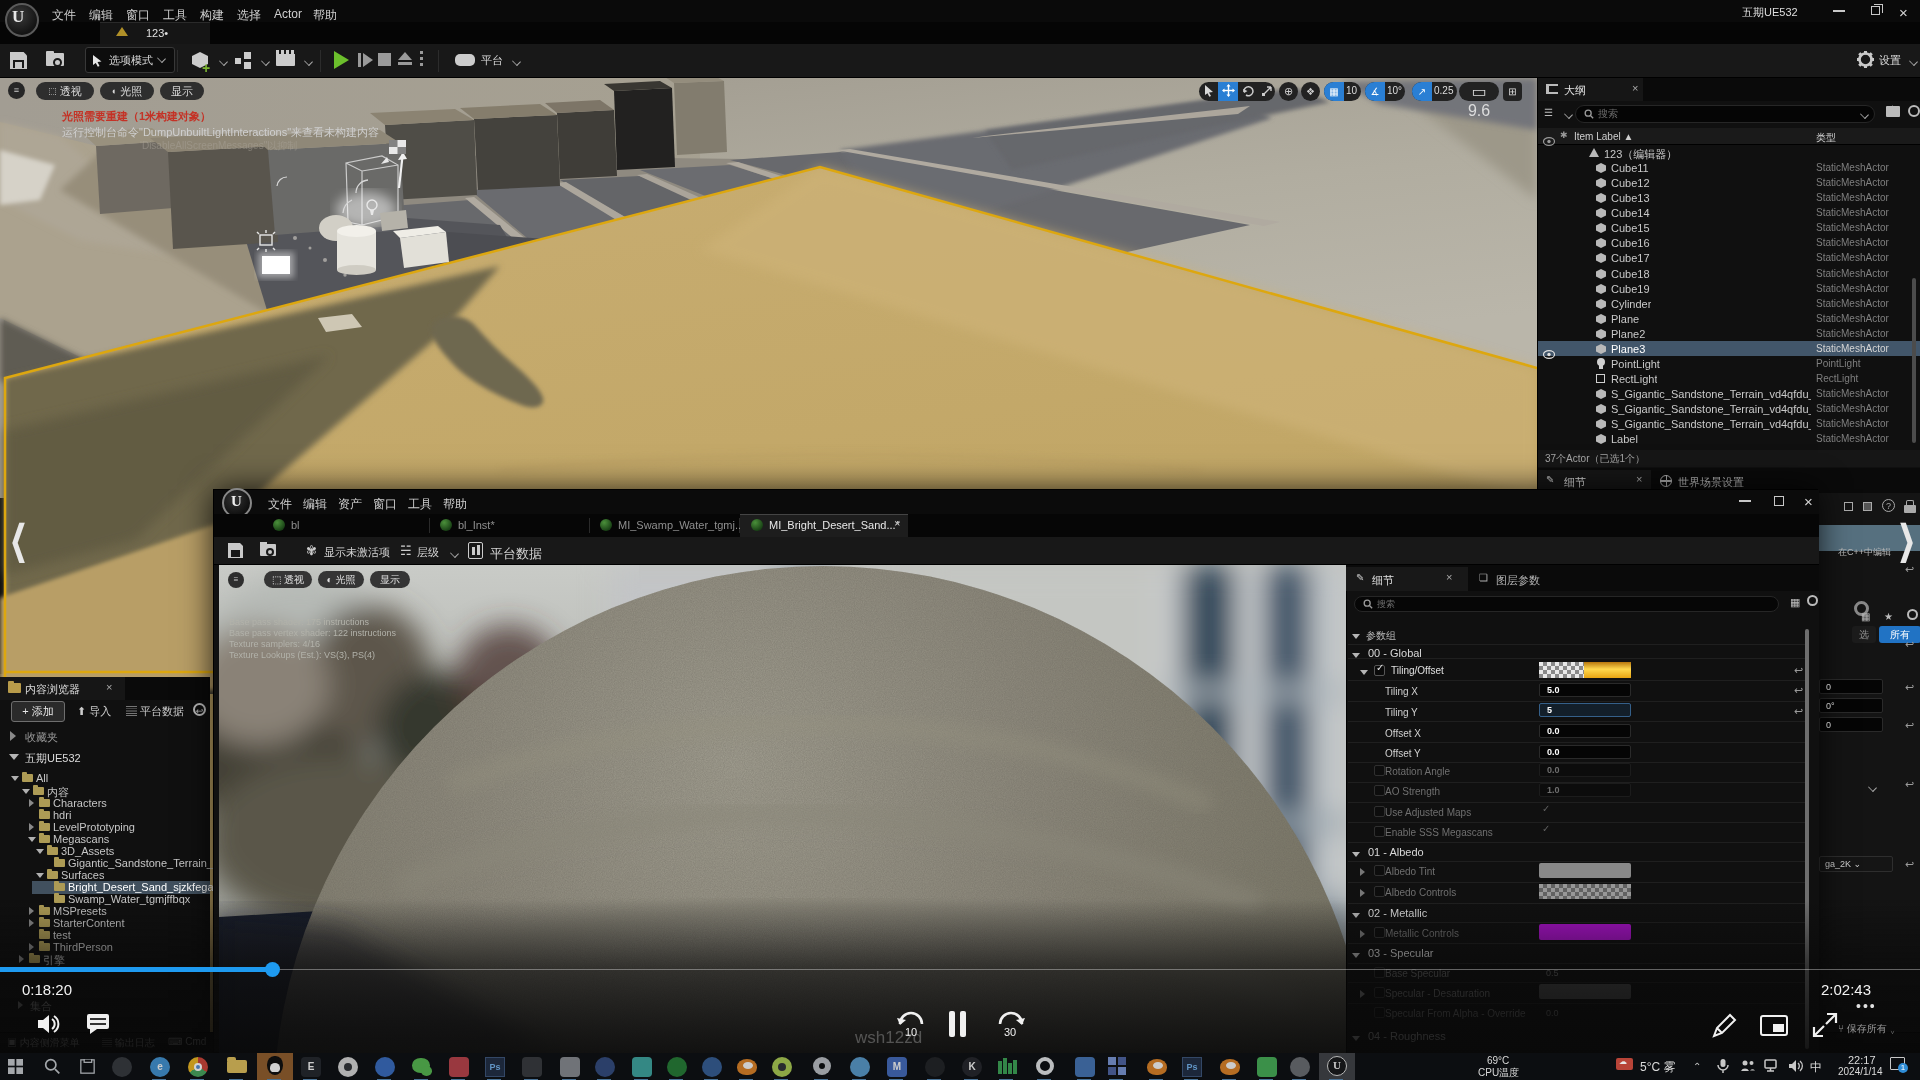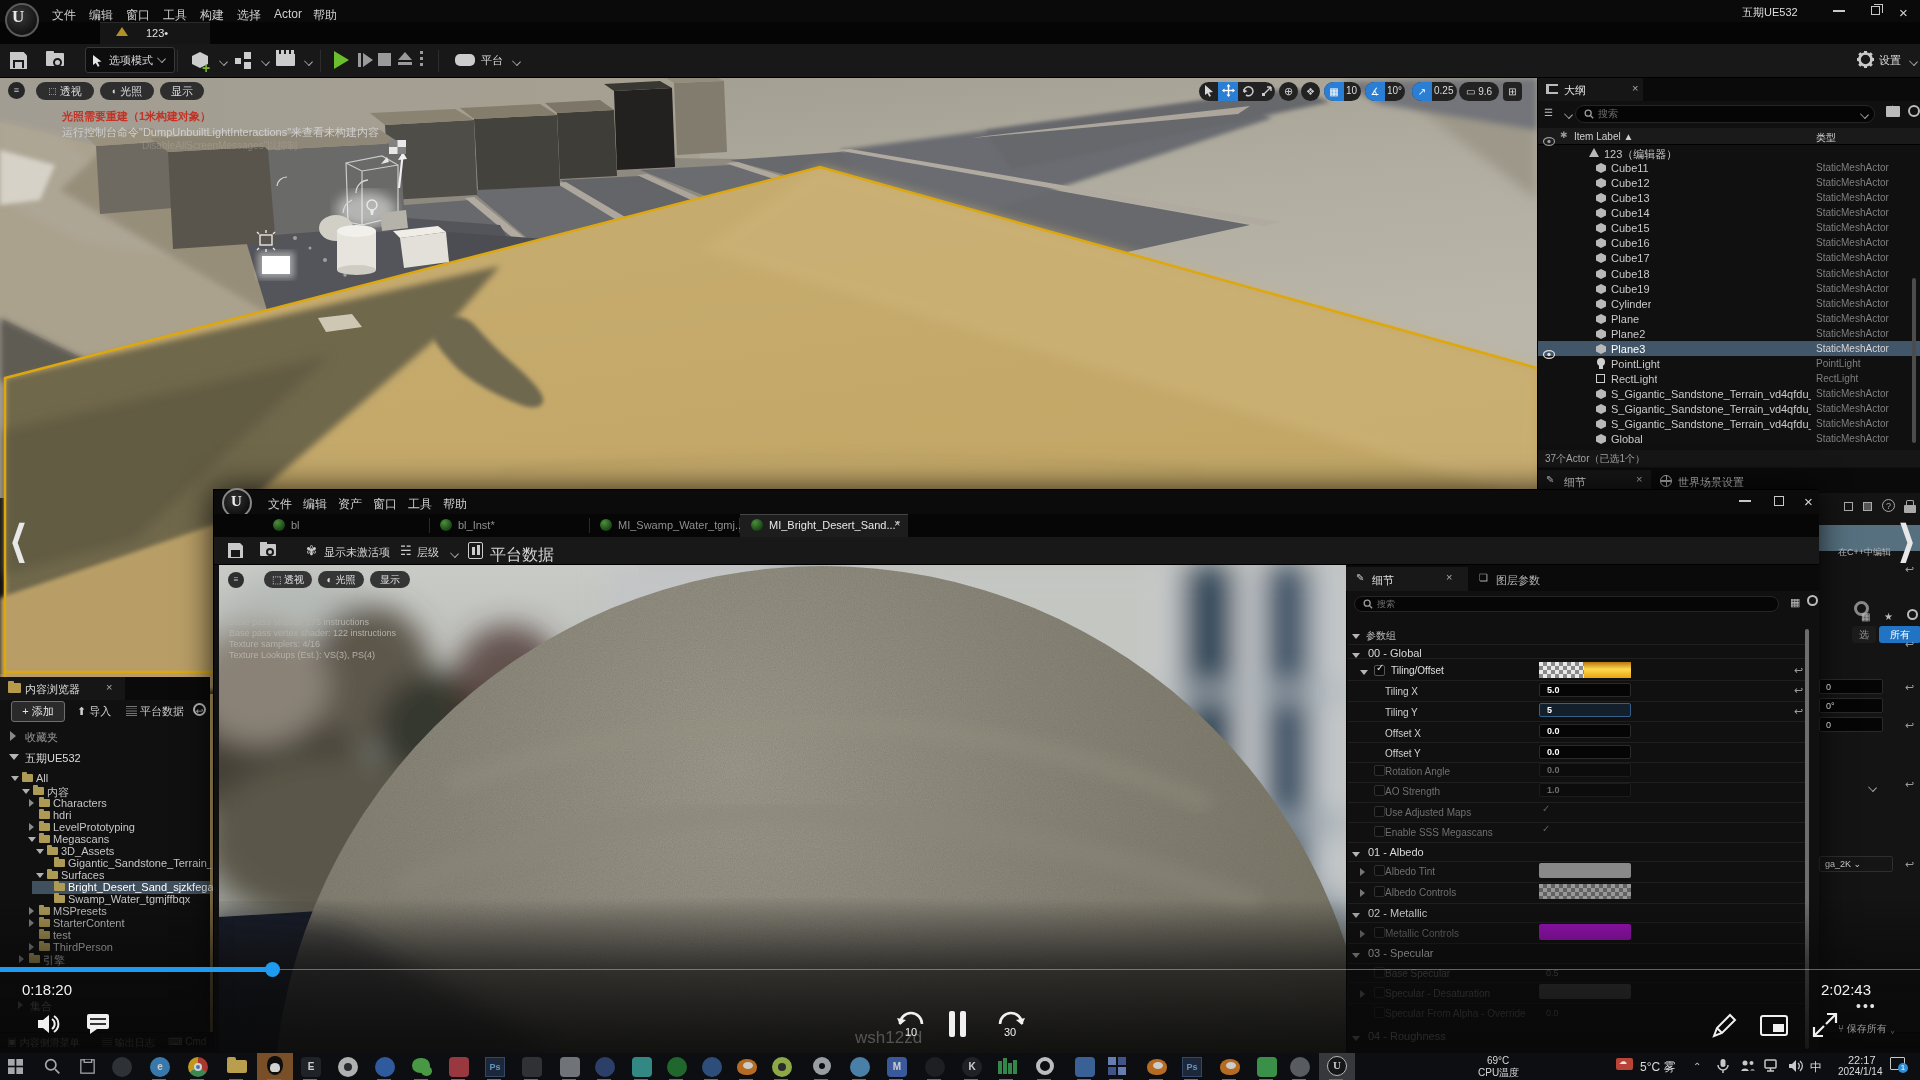--- a/index.html
+++ b/index.html
@@ -302,21 +302,21 @@
 <div class="a" style="left:1301px;top:82px;width:19px;height:19px;background:#222;border-radius:50%;color:#ccc;font-size:10px;text-align:center;line-height:19px">❖</div>
 <div class="a" style="left:1324px;top:82px;width:37px;height:19px;background:#222;border-radius:10px"></div>
 <div class="a" style="left:1324px;top:82px;width:20px;height:19px;background:#2a7fd4;border-radius:10px 0 0 10px;color:#fff;font-size:10px;text-align:center;line-height:19px">▦</div>
 <div class="a" style="left:1346px;top:85px;color:#ddd;font-size:10px">10</div>
 <div class="a" style="left:1365px;top:82px;width:40px;height:19px;background:#222;border-radius:10px"></div>
 <div class="a" style="left:1365px;top:82px;width:20px;height:19px;background:#2a7fd4;border-radius:10px 0 0 10px;color:#fff;font-size:10px;text-align:center;line-height:19px">∡</div>
 <div class="a" style="left:1387px;top:85px;color:#ddd;font-size:10px">10°</div>
 <div class="a" style="left:1412px;top:82px;width:45px;height:19px;background:#222;border-radius:10px"></div>
 <div class="a" style="left:1412px;top:82px;width:20px;height:19px;background:#2a7fd4;border-radius:10px 0 0 10px;color:#fff;font-size:10px;text-align:center;line-height:19px">↗</div>
 <div class="a" style="left:1434px;top:85px;color:#ddd;font-size:10px">0.25</div>
-<div class="a" style="left:1459px;top:82px;width:40px;height:19px;background:#222;border-radius:10px;color:#ddd;font-size:10px;text-align:center;line-height:19px">▭ 9.6</div>
+<div class="a" style="left:1459px;top:82px;width:40px;height:19px;background:#222;border-radius:10px;color:#ddd;font-size:16px;text-align:center;line-height:19px">▭ 9.6</div>
 <div class="a" style="left:1503px;top:82px;width:19px;height:19px;background:#222;border-radius:4px;color:#ddd;font-size:10px;text-align:center;line-height:19px">⊞</div>
 
 <div class="a" style="left:1537px;top:78px;width:383px;height:1002px;background:#101010;border-left:1px solid #000">
 
  <div class="a" style="left:0;top:0;width:383px;height:23px;background:#0a0a0a"></div>
  <div class="a" style="left:0;top:0;width:105px;height:23px;background:#161616"></div>
  <div class="a" style="left:8px;top:6px;width:12px;height:10px;border-left:3px solid #bbb;border-top:2px solid #bbb;border-bottom:2px solid #bbb"></div>
  <div class="a txt" style="left:26px;top:5px;font-size:11px;color:#e0e0e0">大纲</div>
  <div class="a" style="left:94px;top:4px;color:#aaa;font-size:11px">×</div>
 
@@ -395,21 +395,21 @@
  <div class="a" style="left:58px;top:311px;width:10px;height:10px;background:#b9b9b9;clip-path:polygon(50% 0,100% 25%,100% 75%,50% 100%,0 75%,0 25%)"></div>
  <div class="a" style="left:73px;top:310px;color:#c9c9c9;font-size:11px;white-space:nowrap;max-width:200px;overflow:hidden">S_Gigantic_Sandstone_Terrain_vd4qfdu_lod3_V</div>
  <div class="a" style="left:278px;top:310px;color:#7f7f7f;font-size:10px">StaticMeshActor</div>
  <div class="a" style="left:58px;top:326px;width:10px;height:10px;background:#b9b9b9;clip-path:polygon(50% 0,100% 25%,100% 75%,50% 100%,0 75%,0 25%)"></div>
  <div class="a" style="left:73px;top:325px;color:#c9c9c9;font-size:11px;white-space:nowrap;max-width:200px;overflow:hidden">S_Gigantic_Sandstone_Terrain_vd4qfdu_lod3_V</div>
  <div class="a" style="left:278px;top:325px;color:#7f7f7f;font-size:10px">StaticMeshActor</div>
  <div class="a" style="left:58px;top:341px;width:10px;height:10px;background:#b9b9b9;clip-path:polygon(50% 0,100% 25%,100% 75%,50% 100%,0 75%,0 25%)"></div>
  <div class="a" style="left:73px;top:340px;color:#c9c9c9;font-size:11px;white-space:nowrap;max-width:200px;overflow:hidden">S_Gigantic_Sandstone_Terrain_vd4qfdu_lod3_V</div>
  <div class="a" style="left:278px;top:340px;color:#7f7f7f;font-size:10px">StaticMeshActor</div>
  <div class="a" style="left:58px;top:356px;width:10px;height:10px;background:#b9b9b9;clip-path:polygon(50% 0,100% 25%,100% 75%,50% 100%,0 75%,0 25%)"></div>
- <div class="a" style="left:73px;top:355px;color:#c9c9c9;font-size:11px;white-space:nowrap;max-width:200px;overflow:hidden">Global</div>
+ <div class="a" style="left:73px;top:355px;color:#c9c9c9;font-size:11px;white-space:nowrap;max-width:200px;overflow:hidden">Label</div>
  <div class="a" style="left:278px;top:355px;color:#7f7f7f;font-size:10px">StaticMeshActor</div>
 
  <div class="a" style="left:0;top:372px;width:383px;height:17px;background:#161616"></div>
  <div class="a" style="left:7px;top:374px;color:#a5a5a5;font-size:10px">37个Actor（已选1个）</div>
 
  <div class="a" style="left:374px;top:200px;width:4px;height:165px;background:#4c4c4c;border-radius:2px"></div>
 
  <div class="a" style="left:0;top:390px;width:383px;height:25px;background:#0a0a0a"></div>
  <div class="a" style="left:0;top:392px;width:113px;height:23px;background:#161616"></div>
  <div class="a" style="left:8px;top:396px;color:#ccc;font-size:10px">✎</div>
@@ -564,21 +564,21 @@
 <div class="a" style="left:46px;top:52px;width:7px;height:3px;background:#c9c9c9"></div>
 <div class="a" style="left:52px;top:58px;width:8px;height:8px;border:2px solid #181818;border-radius:50%;background:#c9c9c9"></div>
 <div class="a" style="left:92px;top:53px;color:#ccc;font-size:13px">✾</div>
 <div class="a" style="left:110px;top:55px;color:#d5d5d5;font-size:11px;white-space:nowrap">显示未激活项</div>
 <div class="a" style="left:186px;top:53px;color:#ccc;font-size:13px">☵</div>
 <div class="a" style="left:203px;top:55px;color:#d5d5d5;font-size:11px">层级</div>
 <span class="a chev" style="left:232px;top:60px"></span>
 <div class="a" style="left:254px;top:52px;width:15px;height:17px;border:1.5px solid #ccc;border-radius:2px"></div>
 <div class="a" style="left:258px;top:57px;width:3px;height:8px;background:#ccc"></div>
 <div class="a" style="left:263px;top:55px;width:3px;height:10px;background:#ccc"></div>
-<div class="a" style="left:276px;top:55px;color:#d5d5d5;font-size:16px;white-space:nowrap">平台数据</div>
+<div class="a" style="left:276px;top:55px;color:#d5d5d5;font-size:13px;white-space:nowrap">平台数据</div>
 <svg class="a" style="left:5px;top:75px" width="1127" height="489" viewBox="0 0 1127 489">
 <defs>
 <filter id="bl8">
           <feGaussianBlur stdDeviation="8"></feGaussianBlur>
         </filter>
 <filter id="bl14">
           <feGaussianBlur stdDeviation="14"></feGaussianBlur>
         </filter>
 <filter id="noise">
           <feTurbulence type="fractalNoise" baseFrequency="0.9" numOctaves="2" result="n"></feTurbulence>

